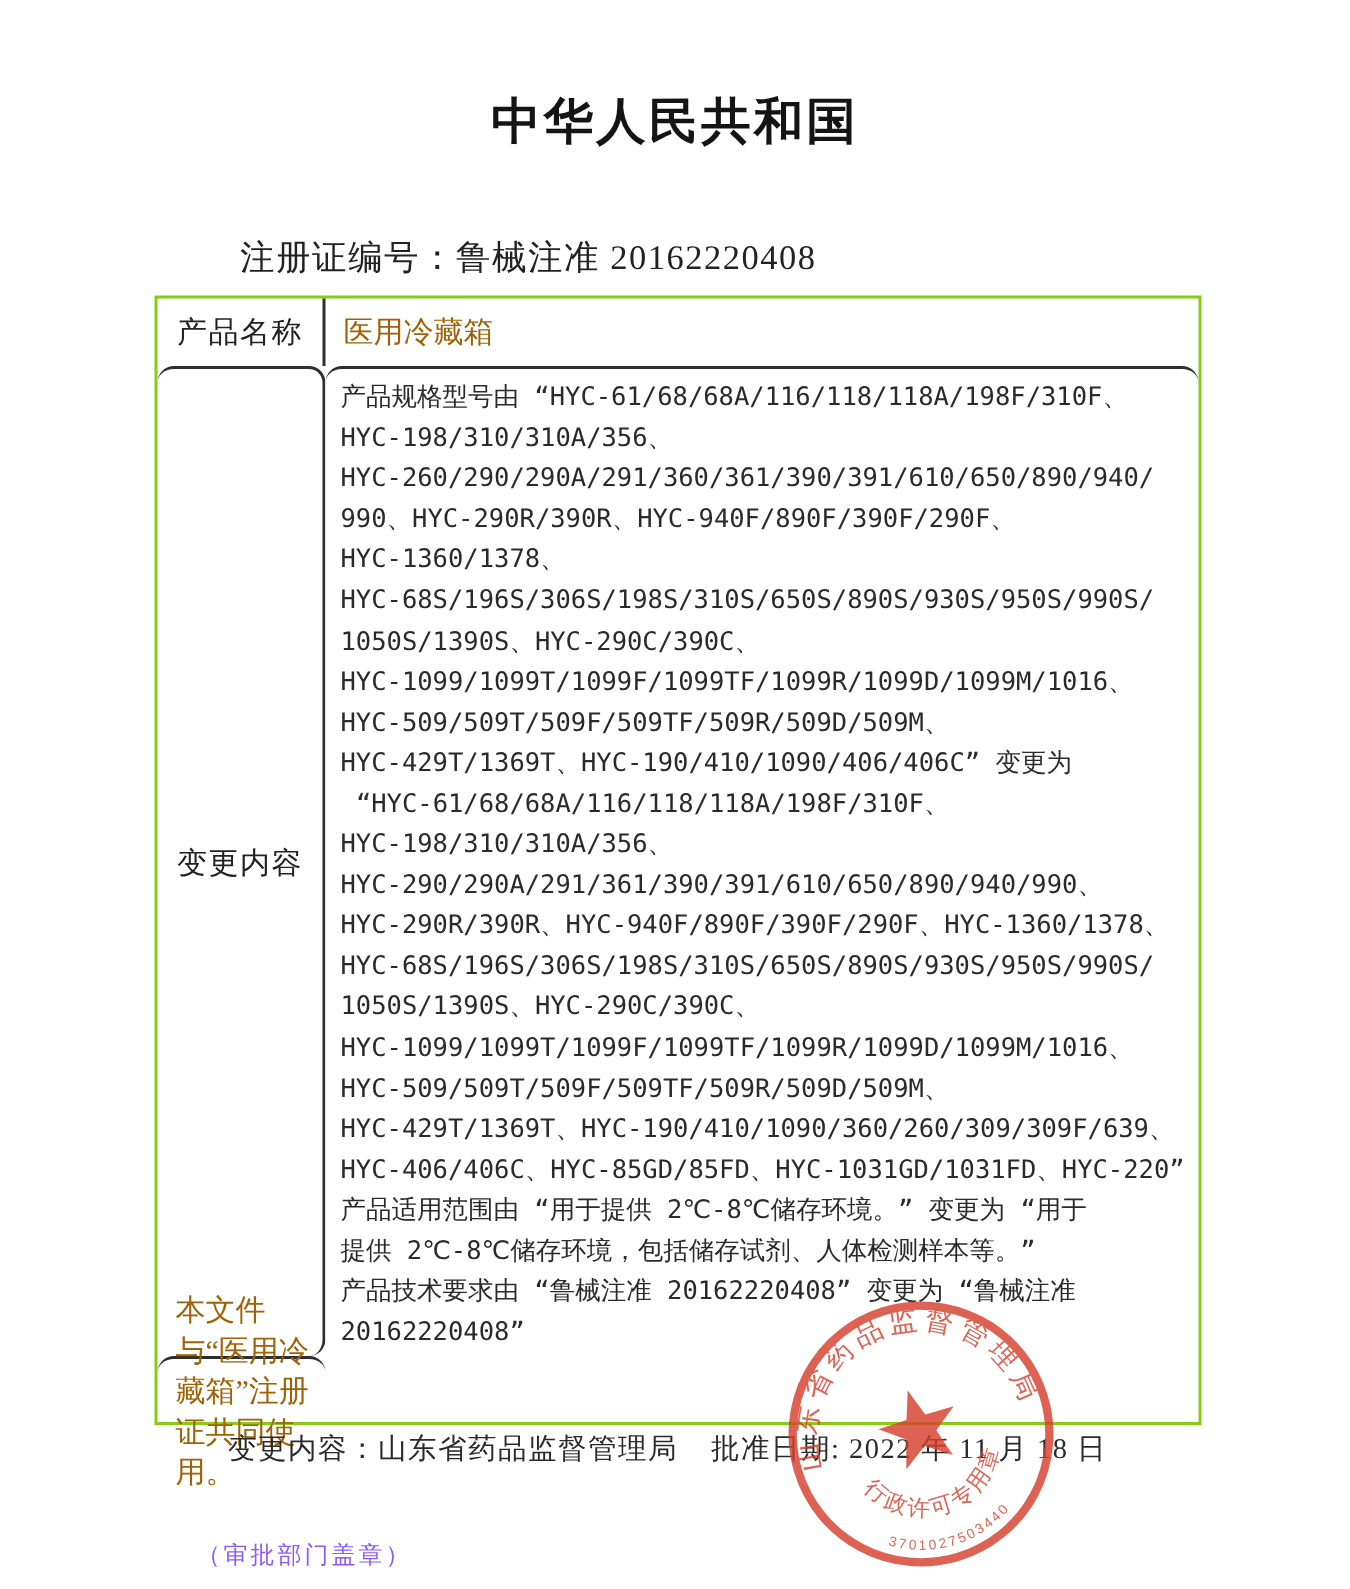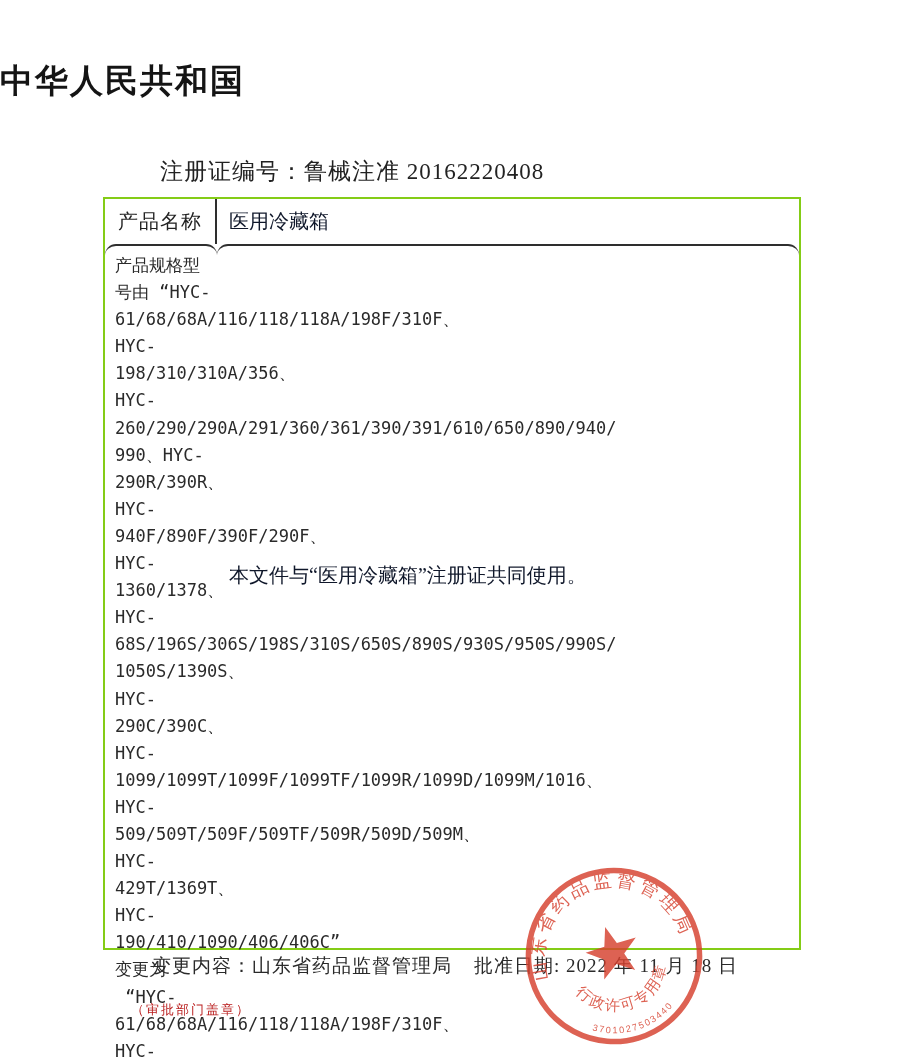--- a/index.html
+++ b/index.html
@@ -13,21 +13,21 @@
     height: 1059px;
     overflow: hidden;
     color: #1f1f1f;
     font-family: "Liberation Serif", "DejaVu Serif", serif;
   }
   .doc-title {
     position: absolute;
     top: 60px;
     left: 0;
     width: 900px;
-    text-align: left;
+    text-align: center;
     font-family: "Liberation Sans", "DejaVu Sans", sans-serif;
     font-weight: 700;
     font-size: 33px;
     line-height: 41px;
     color: #141414;
     letter-spacing: 2px;
   }
   .reg-line {
     position: absolute;
     top: 156px;
@@ -55,21 +55,21 @@
     font-size: 20px;
     color: #222;
     display: flex;
     align-items: center;
     justify-content: center;
     letter-spacing: 1px;
   }
   .value-cell {
     padding: 0 4px 0 12px;
     font-size: 20px;
-    color: #0f172a;
+    color: #a16207;
     display: flex;
     align-items: center;
   }
   .row-border-top {
     border-top: 2px solid #2e2e2e;
     border-radius: 11px;
   }
   .content-cell {
     padding: 6px 2px 0 10px;
     font-family: "DejaVu Sans Mono", "Liberation Mono", "DejaVu Sans", monospace;
@@ -92,23 +92,23 @@
     left: 462px;
     top: 953px;
     font-size: 19px;
     color: #2a2a2a;
     letter-spacing: 1px;
     margin-left: 12px;
   }
   .footer-seal-note {
     position: absolute;
     left: 131px;
-    top: 1001px;
-    font-size: 13px;
-    color: #b91c1c;
+    top: 1027px;
+    font-size: 16px;
+    color: #8b5cf6;
     letter-spacing: 2px;
   }
   .stamp {
     position: absolute;
     left: 522px;
     top: 864px;
     width: 184px;
     height: 184px;
     transform: rotate(-17deg);
     opacity: 0.82;
@@ -126,20 +126,21 @@
   <div>中华人民共和国</div>
 </div>
 
 <div class="reg-line">注册证编号：鲁械注准 20162220408</div>
 
 <div class="cert-table">
 
   <div class="cell label-cell">产品名称</div>
   <div class="cell value-cell">医用冷藏箱</div>
 
+  <div class="cell label-cell row-border-top">变更内容</div>
   <div class="cell content-cell row-border-top">产品规格型号由 “HYC-61/68/68A/116/118/118A/198F/310F、
 HYC-198/310/310A/356、
 HYC-260/290/290A/291/360/361/390/391/610/650/890/940/
 990、HYC-290R/390R、HYC-940F/890F/390F/290F、
 HYC-1360/1378、
 HYC-68S/196S/306S/198S/310S/650S/890S/930S/950S/990S/
 1050S/1390S、HYC-290C/390C、
 HYC-1099/1099T/1099F/1099TF/1099R/1099D/1099M/1016、
 HYC-509/509T/509F/509TF/509R/509D/509M、
 HYC-429T/1369T、HYC-190/410/1090/406/406C” 变更为

